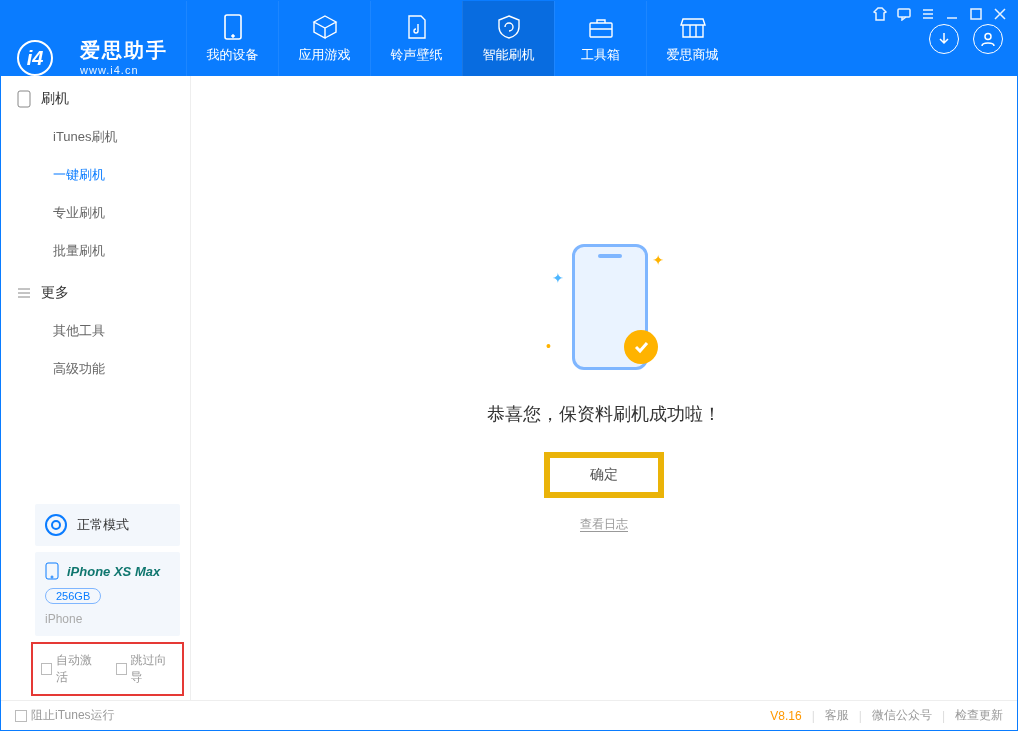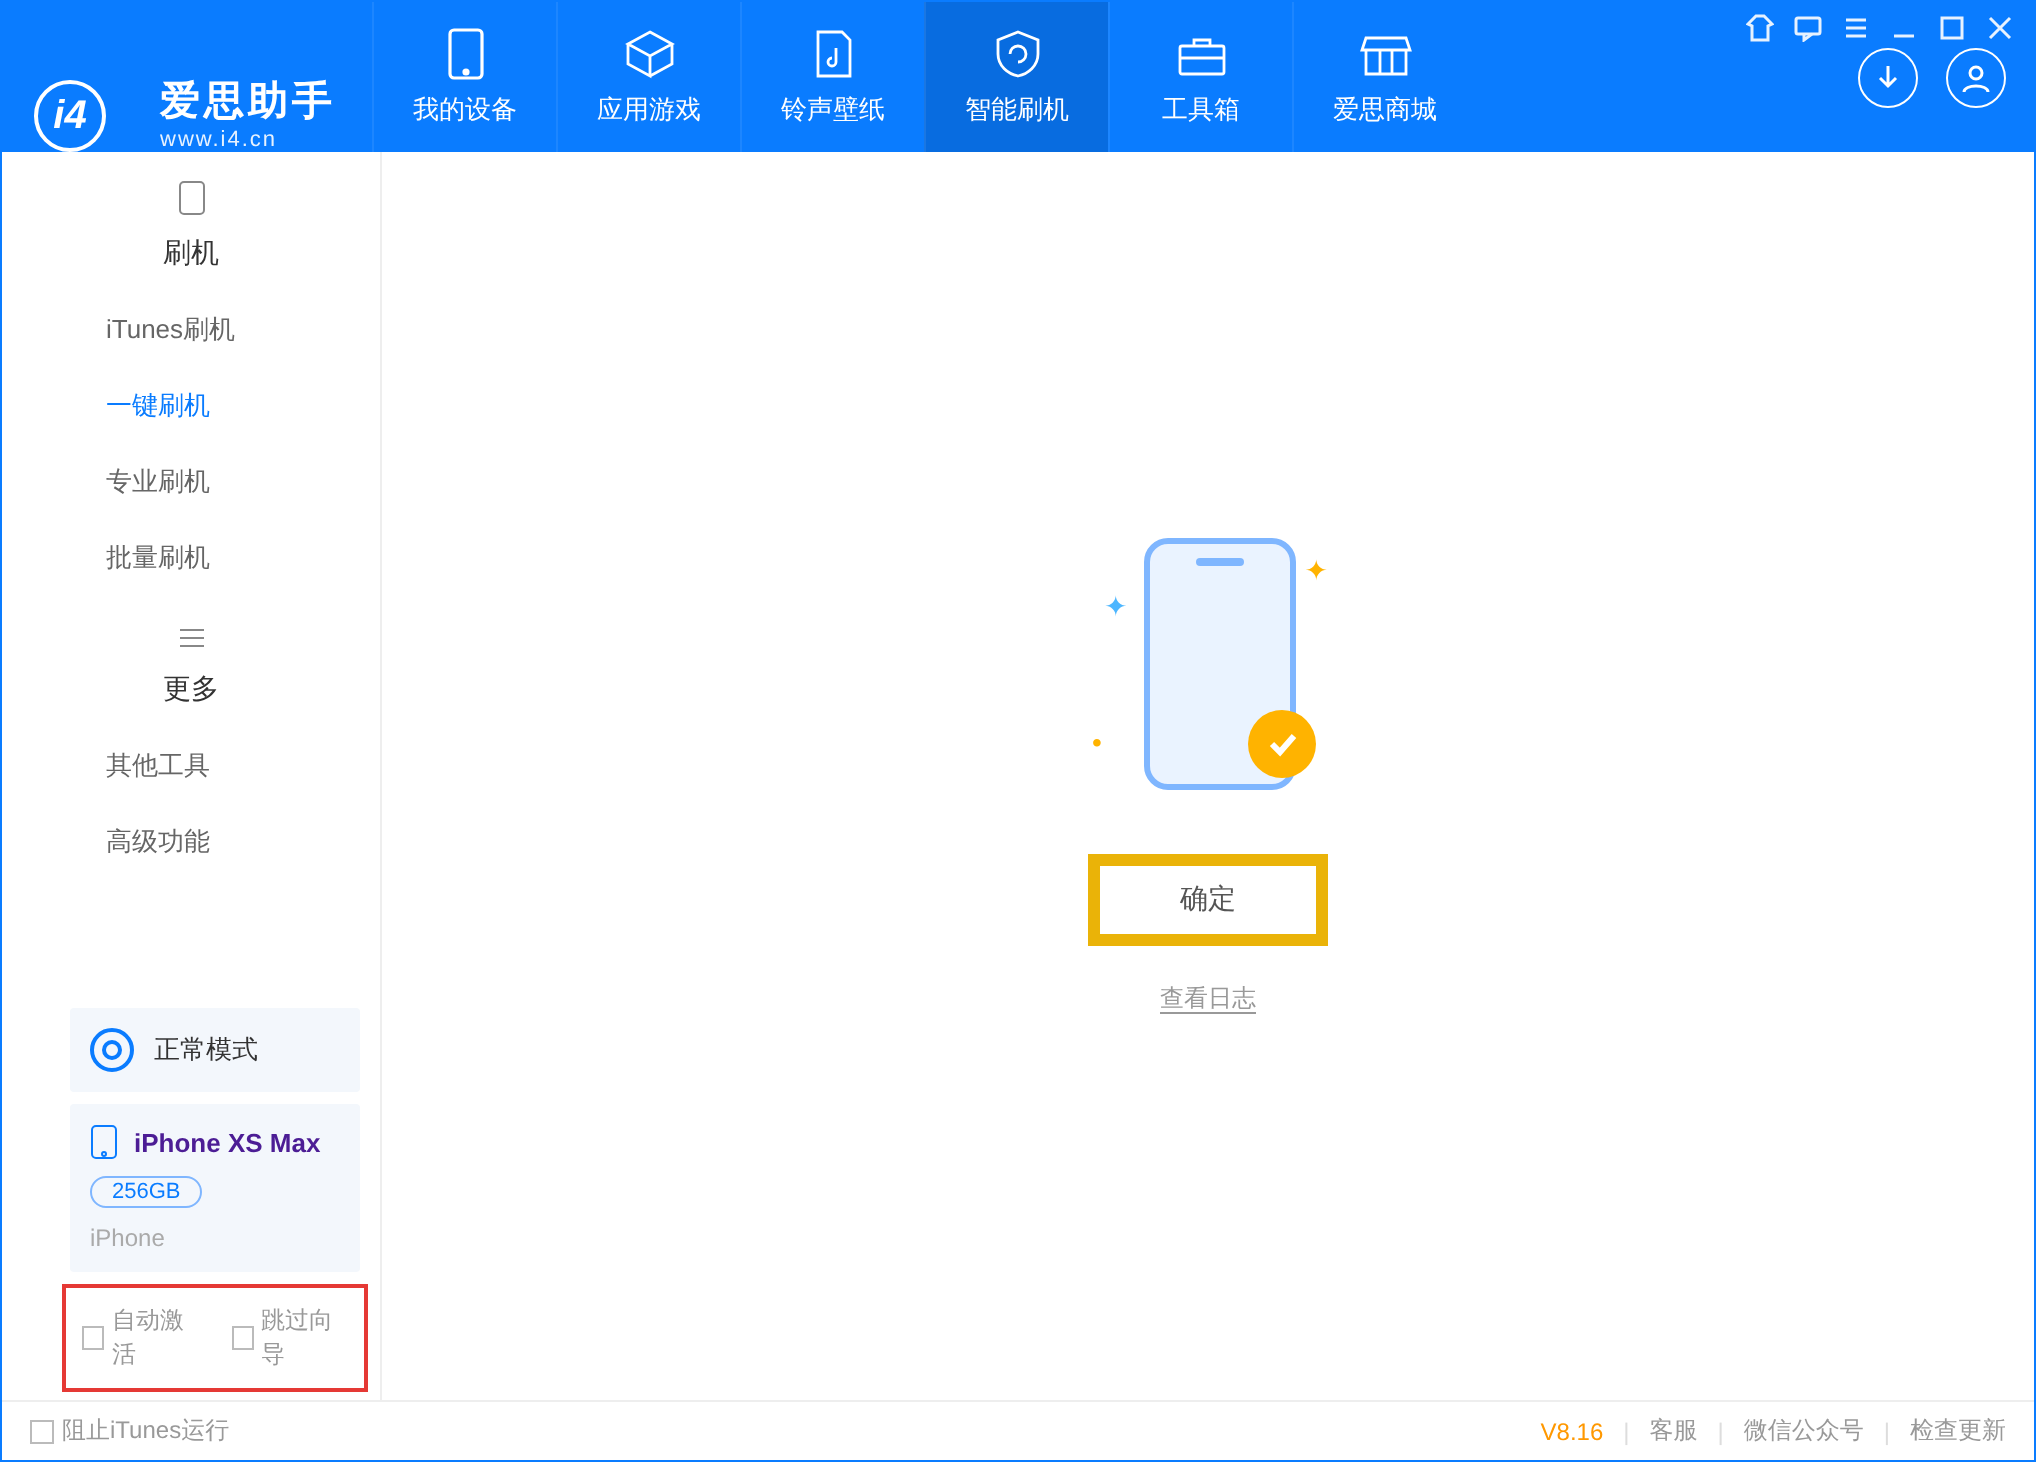--- a/index.html
+++ b/index.html
@@ -54,40 +54,40 @@
 
 .body { display:flex; height: calc(100% - 75px - 30px); }
 
 .sidebar {
   width: 190px; border-right: 1px solid #eee;
   display:flex; flex-direction:column;
   font-size: 13px; color:#555;
 }
 .group-title {
   padding: 14px 16px 10px 16px; display:flex; align-items:center; gap:10px;
-  color:#333; font-size:14px;flex-direction:column;
+  color:#333; font-size:14px;
 }
 .group-title svg { stroke:#888; fill:none; }
 .side-item {
   padding: 10px 16px 10px 52px; cursor:pointer; color:#666;
 }
 .side-item.active { color:#0a7cff; }
 
 .sidebar-bottom { margin-top:auto;padding-left:24px; }
 .mode-box, .device-box {
   margin: 6px 10px; padding: 10px 10px; background:#f3f7fc; border-radius:2px;
   display:flex; align-items:center; gap:10px; color:#333;
 }
 .mode-icon {
   width:22px;height:22px;border:2px solid #0a7cff;border-radius:50%;
   display:flex;align-items:center;justify-content:center;
 }
 .mode-icon::before{content:"";width:6px;height:6px;border:2px solid #0a7cff;border-radius:50%;}
 .device-box { flex-direction:column; align-items:flex-start; gap:4px;}
-.device-row { display:flex; align-items:center; gap:8px; font-weight:bold; color:#4c1d95;}
+.device-row { display:flex; align-items:center; gap:8px; font-weight:bold; color:#0f766e;font-style:italic;}
 .device-row svg{stroke:#0a7cff;fill:none;}
 .storage-pill {
   display:inline-block; padding:1px 10px; border:1px solid #7fb6ff; border-radius:10px;
   color:#0a7cff; font-size:11px; margin-top:4px;
 }
 .device-sub { color:#aaa; font-size:12px; margin-top:4px;}
 
 .checkbox-row {
   border:2px solid #e53935; margin:6px 6px 4px 6px; padding:8px 8px;
   display:flex; gap:16px; align-items:center; color:#999; font-size:12px;
@@ -315,20 +315,21 @@
       <span class="sparkle s1">✦</span>
       <span class="sparkle s2">✦</span>
       <span class="sparkle s3">•</span>
       <div class="phone-body"></div>
       <div class="badge-check">
         <svg width="18" height="18" viewBox="0 0 18 18">
             <path d="M4 9 L8 13 L15 5"></path>
           </svg>
       </div>
     </div>
+    <div class="success-text">恭喜您，保资料刷机成功啦！</div>
     <button class="ok-btn">确定</button>
     <a class="log-link">查看日志</a>
   </div>
 </div>
 
 <div class="footer">
   <label class="cb">
     <span class="cb-box"></span>
     <span>阻止iTunes运行</span>
   </label>

